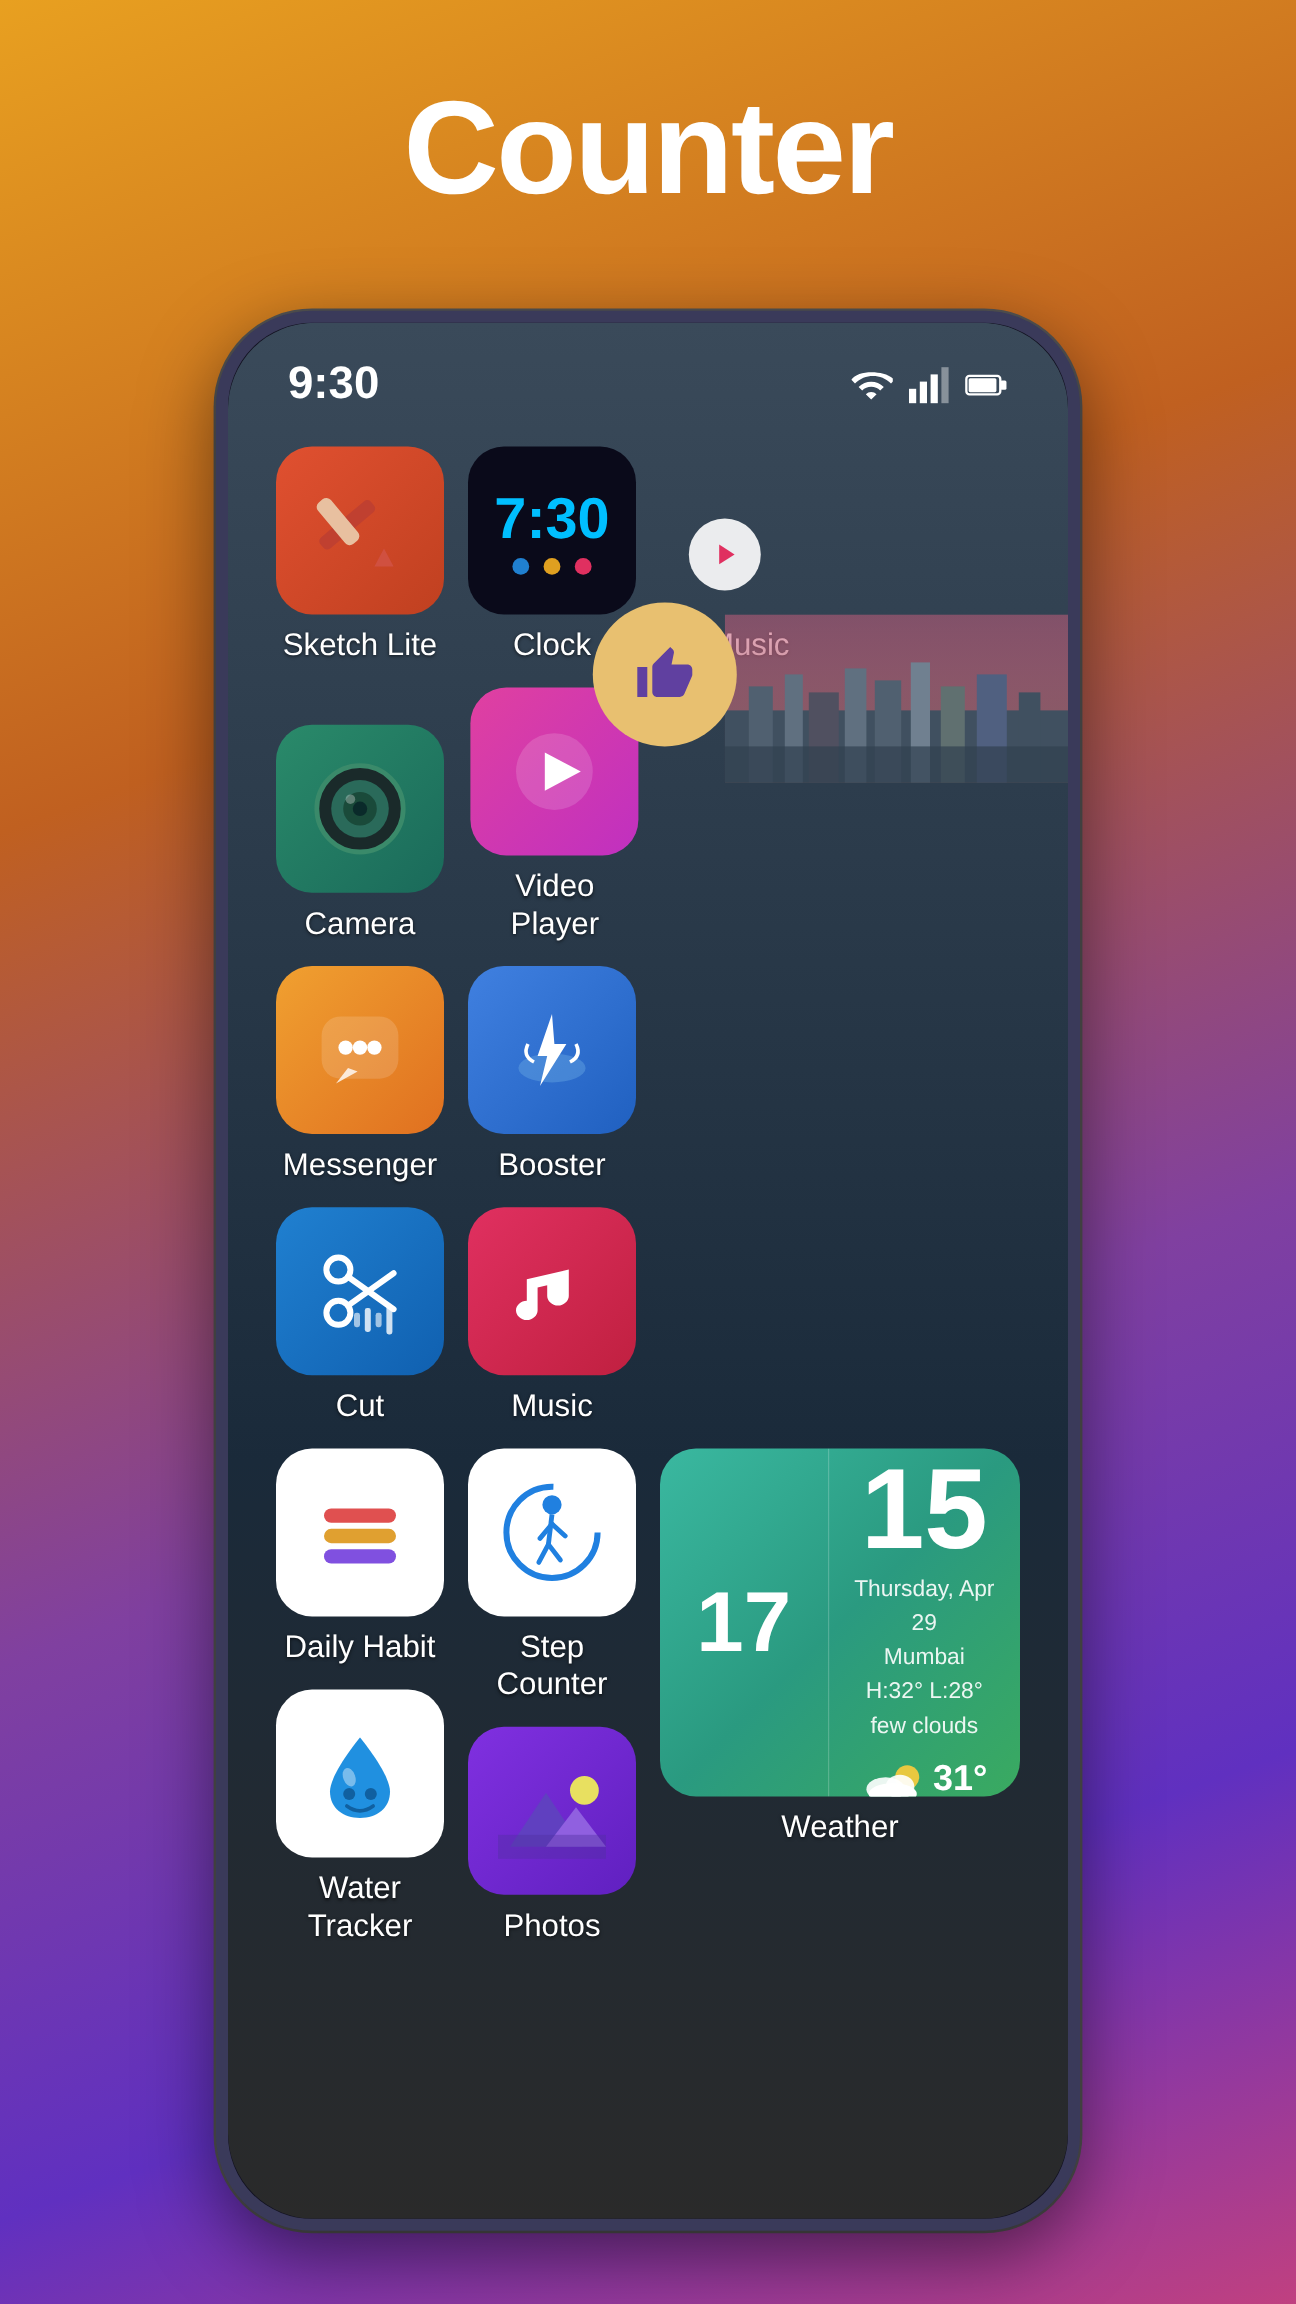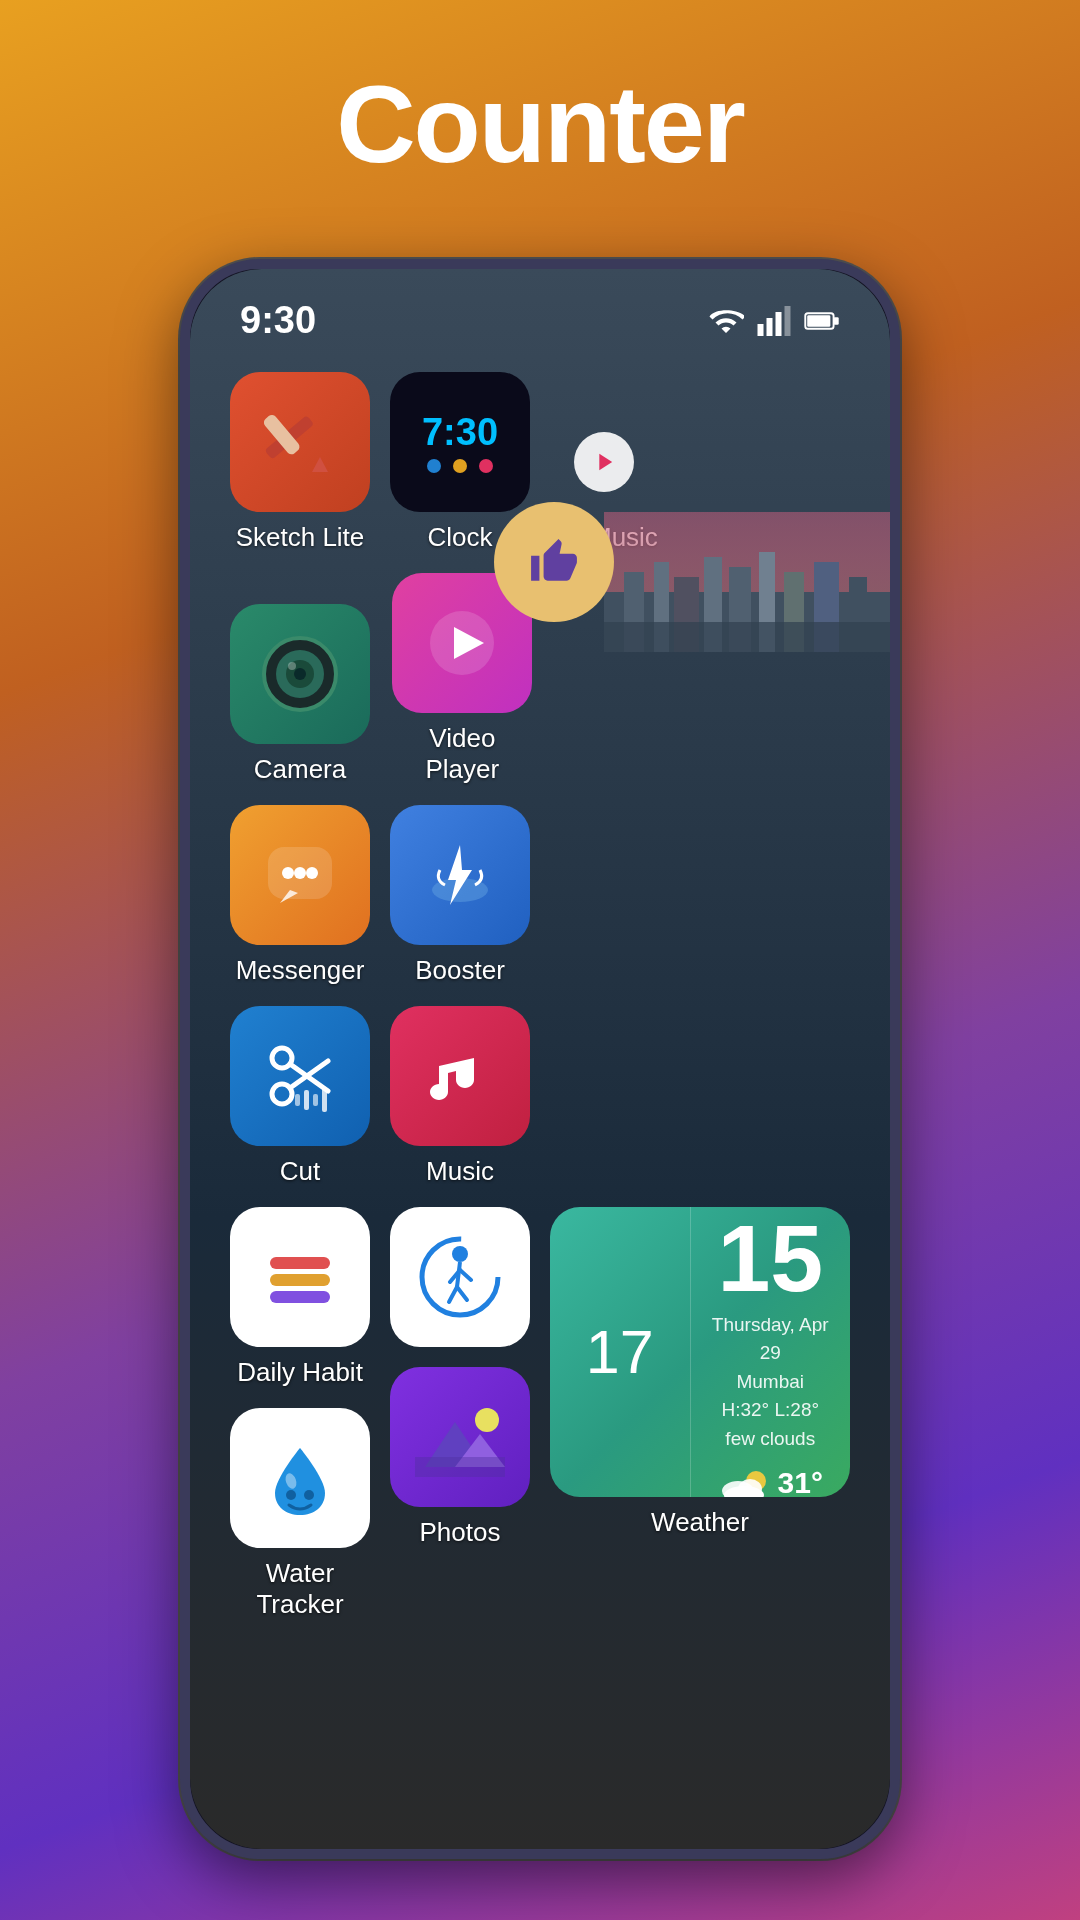--- a/index.html
+++ b/index.html
@@ -220,21 +220,21 @@
       align-items: center;
       justify-content: center;
     }
 
     
     .clock-display {
       text-align: center;
     }
     .clock-time {
       color: #00bfff;
-      font-size: 38px;
+      font-size: 48px;
       font-weight: 700;
     }
     .clock-dots {
       display: flex;
       gap: 12px;
       justify-content: center;
       margin-top: 5px;
     }
     .clock-dot {
       width: 14px;
@@ -487,40 +487,41 @@
                   <circle cx="45" cy="45" r="38" fill="none" stroke="#2080e0" stroke-width="5" stroke-dasharray="180 60"></circle>
 
                   <circle cx="45" cy="22" r="8" fill="#2080e0"></circle>
                   <line x1="45" y1="30" x2="42" y2="55" stroke="#2080e0" stroke-width="4"></line>
                   <line x1="42" y1="55" x2="34" y2="70" stroke="#2080e0" stroke-width="4" stroke-linecap="round"></line>
                   <line x1="42" y1="55" x2="52" y2="68" stroke="#2080e0" stroke-width="4" stroke-linecap="round"></line>
                   <line x1="45" y1="38" x2="35" y2="50" stroke="#2080e0" stroke-width="4" stroke-linecap="round"></line>
                   <line x1="45" y1="38" x2="56" y2="48" stroke="#2080e0" stroke-width="4" stroke-linecap="round"></line>
                 </svg>
               </div>
+              <span class="app-label">Step Counter</span>
             </div>
             <div class="app-item">
               <div class="app-icon icon-photos">
                 <svg width="90" height="90" viewBox="0 0 90 90">
 
                   <circle cx="72" cy="28" r="12" fill="#e8e060"></circle>
                   <polygon points="10,75 40,30 70,75" fill="#6040c0"></polygon>
                   <polygon points="40,75 65,42 90,75" fill="#9060e0"></polygon>
                   <rect x="0" y="65" width="90" height="20" fill="#5030a0" opacity="0.4"></rect>
                 </svg>
               </div>
               <span class="app-label">Photos</span>
             </div>
           </div>
 
           <div class="app-item">
             <div class="weather-widget">
 
               <div style="flex:1;display:flex;align-items:center;justify-content:center;border-right:1px solid rgba(255,255,255,0.2);">
-                <span style="font-size:61px;font-weight:400;color:white;">17</span>
+                <span style="font-size:71px;font-weight:700;color:white;">17</span>
               </div>
 
               <div style="flex:1;display:flex;flex-direction:column;align-items:center;justify-content:center;padding:20px 10px 10px;">
                 <span style="font-size:95px;font-weight:900;color:white;line-height:1;">15</span>
                 <div style="font-size:19px;color:rgba(255,255,255,0.9);text-align:center;line-height:1.5;margin-top:5px;">
                   <div>Thursday, Apr 29</div>
                   <div>Mumbai</div>
                   <div>
                     <span>H:32°</span> <span>L:28°</span>
                   </div>

